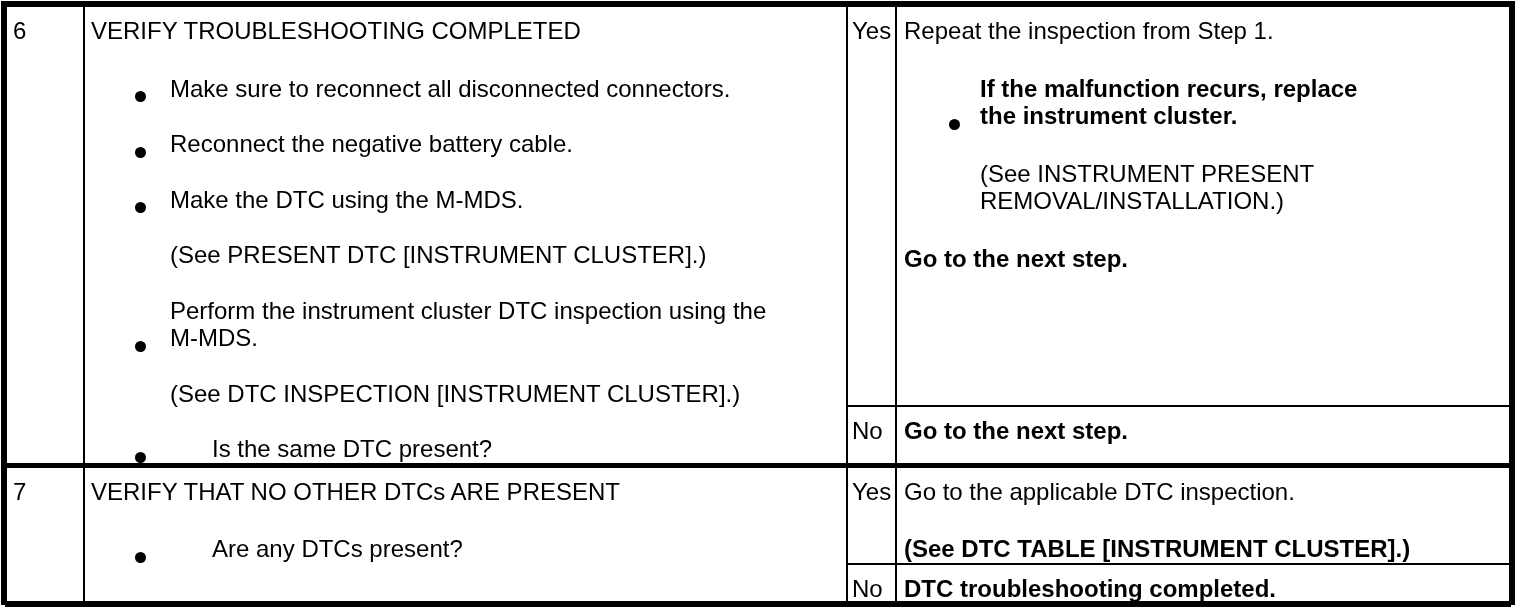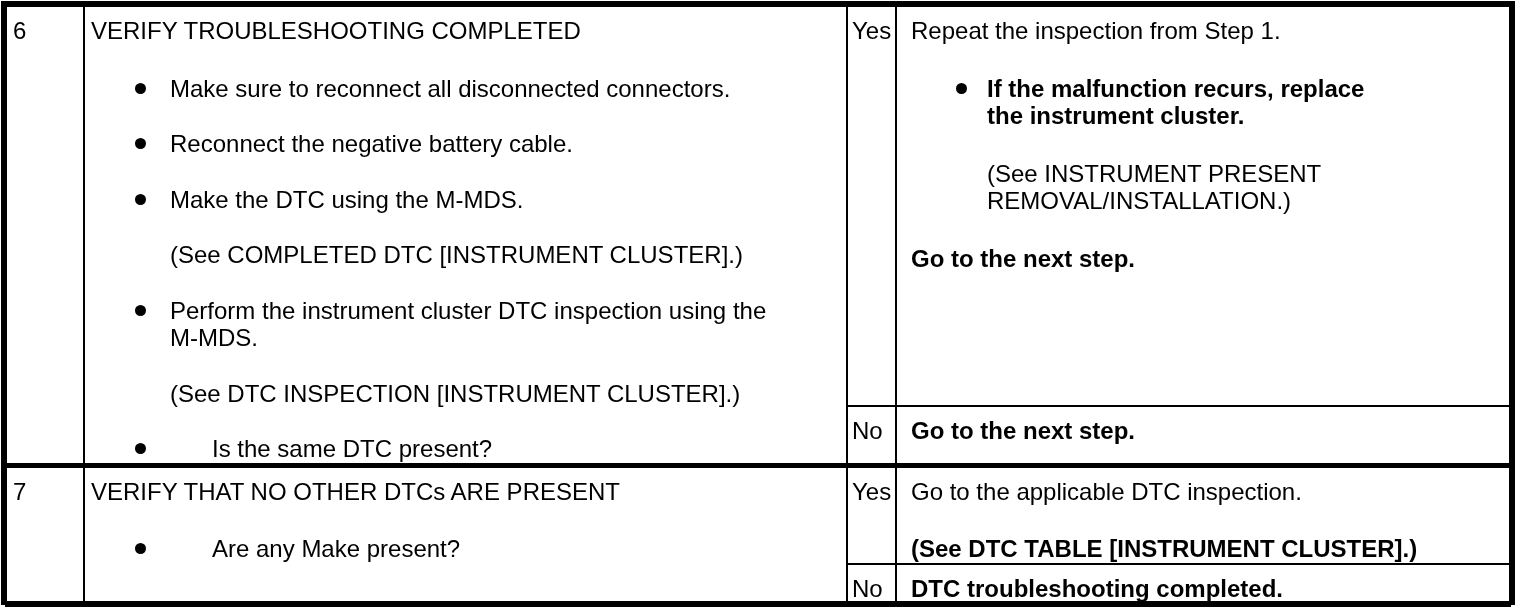--- a/index.html
+++ b/index.html
@@ -31,29 +31,29 @@
     font-size: 24px;
     line-height: 27.5px;
     color: #000000;
     overflow: hidden;
   }
   
   tr.sep td { border-top: 5px solid #000000; }
   td.step   { padding: 10px 2px 0 6px; }
   td.action { padding: 10px 6px 0 6px; }
   td.yn     { padding: 10px 1px 0 4px; border-left-width: 2px; }
-  td.result { padding: 10px 4px 0 14px; border-left-width: 3px; }
+  td.result { padding: 10px 4px 0 7px; border-left-width: 3px; }
 
   .title { font-weight: normal; margin: 0 0 30px 0; }
   .para  { margin: 0 0 28px 0; }
   .para.gap30 { margin-bottom: 30px; }
   .para.last { margin-bottom: 0; font-weight: bold; }
 
   
-  .b { display: flex; align-items: flex-start; margin: 0 0 28px 44px; }
+  .b { display: flex; align-items: flex-end; margin: 0 0 28px 44px; }
   .b.last { margin-bottom: 0; gap: 42px; }
   .dot {
     flex: none;
     width: 11px; height: 11px;
     margin: 8px 24px 0 0;
     border-radius: 50%;
     background: #000000;
   }
   .btxt { max-width: 630px; }
 
@@ -90,21 +90,21 @@
             <div class="btxt">Make sure to reconnect all disconnected connectors.</div>
           </div>
           <div class="b">
             <span class="dot"></span>
             <div class="btxt">Reconnect the negative battery cable.</div>
           </div>
           <div class="b">
             <span class="dot"></span>
             <div class="btxt">Make the DTC using the M-MDS.</div>
           </div>
-          <div class="noteA">(See COMPLETED DTC [INSTRUMENT CLUSTER].)</div>
+          <div class="noteA">(See PRESENT DTC [INSTRUMENT CLUSTER].)</div>
           <div class="b">
             <span class="dot"></span>
             <div class="btxt">Perform the instrument cluster DTC inspection using the M-MDS.</div>
           </div>
           <div class="noteA">(See DTC INSPECTION [INSTRUMENT CLUSTER].)</div>
           <div class="b last">
             <span class="dot"></span>
             <div class="btxt">Is the same DTC present?</div>
           </div>
         </td>
@@ -132,21 +132,21 @@
       </tr>
 
       <tr class="sep" style="height:96px">
         <td class="step" rowspan="2">
           <span>7</span>
         </td>
         <td class="action" rowspan="2">
           <div class="title">VERIFY THAT NO OTHER DTCs ARE PRESENT</div>
           <div class="b last">
             <span class="dot"></span>
-            <div class="btxt">Are any Make present?</div>
+            <div class="btxt">Are any DTCs present?</div>
           </div>
         </td>
         <td class="yn">
           <span>Yes</span>
         </td>
         <td class="result">
           <div class="para gap30">Go to the applicable DTC inspection.</div>
           <div class="para last">(See DTC TABLE [INSTRUMENT CLUSTER].)</div>
         </td>
       </tr>

